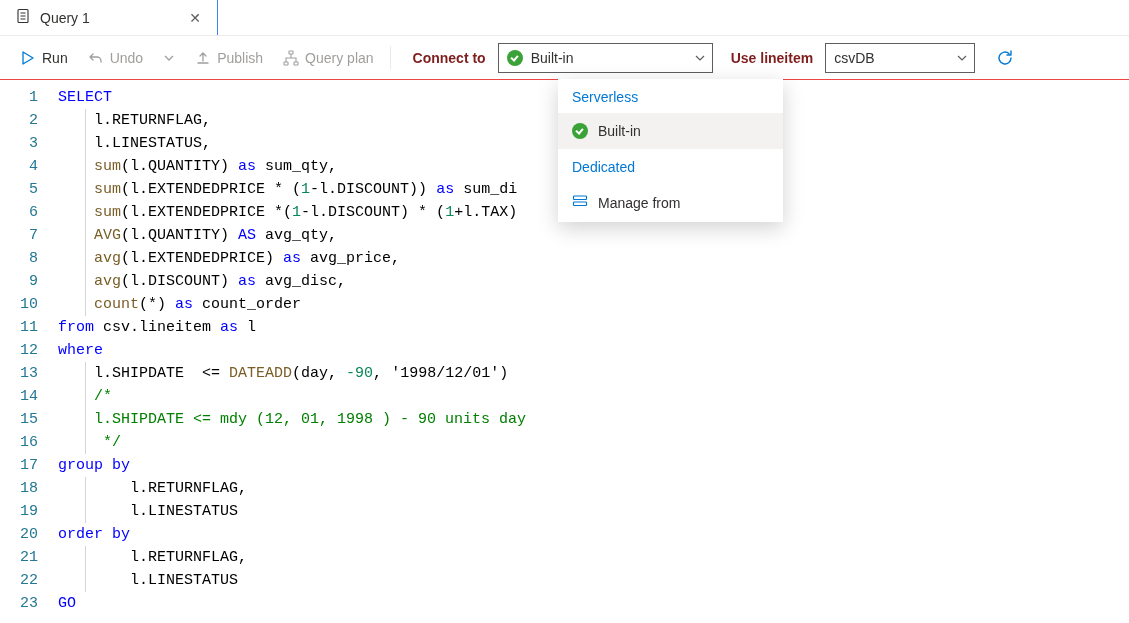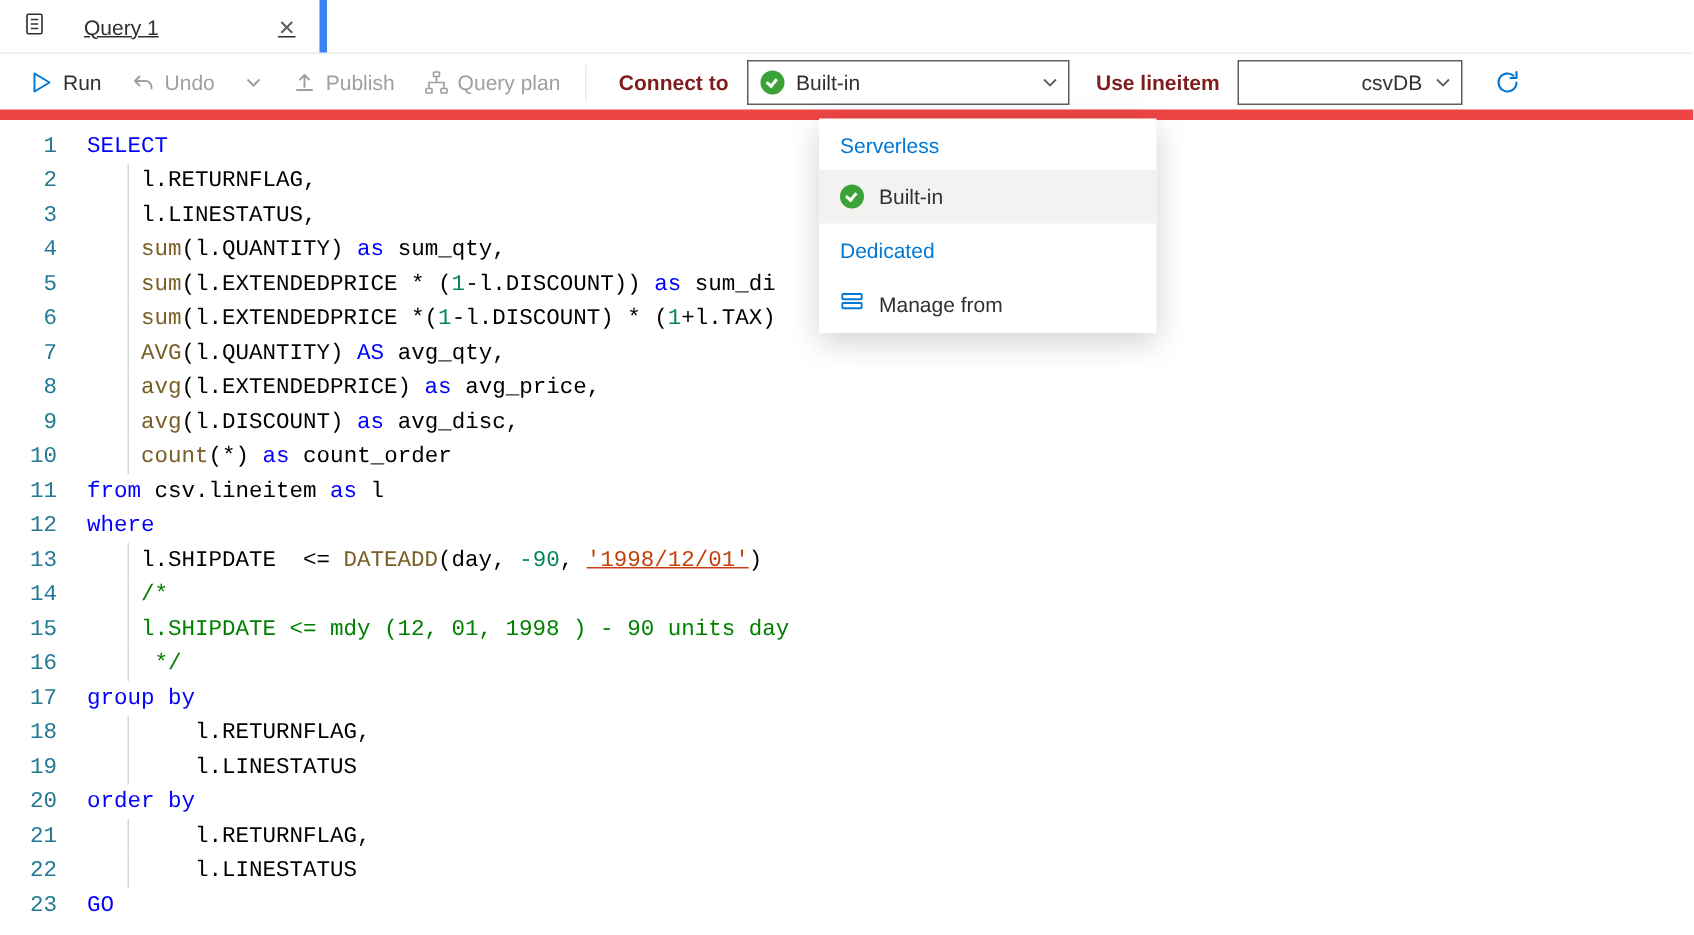--- a/index.html
+++ b/index.html
@@ -17,43 +17,42 @@
   
   .tab-bar {
     display: flex;
     align-items: center;
     height: 36px;
     border-bottom: 1px solid #edebe9;
   }
   .tab {
     display: flex;
     align-items: center;
-    gap: 24px;
+    gap: 8px;
     padding: 0 14px 0 16px;
     height: 100%;
-    border-right: 5px solid #3b82f6;
+    border-right: 1px solid #3b82f6;
     min-width: 218px;
     cursor: pointer;
-    text-decoration: underline;
   }
   .tab .close {
     margin-left: auto;
     font-size: 14px;
     color: #605e5c;
     padding: 2px;
   }
 
   
   .toolbar {
     display: flex;
     align-items: center;
     height: 44px;
     padding: 0 12px;
     gap: 4px;
-    border-bottom: 7px solid #ef4444;
+    border-bottom: 1px solid #ef4444;
   }
   .tb-btn {
     display: inline-flex;
     align-items: center;
     gap: 6px;
     padding: 5px 8px;
     border-radius: 2px;
     cursor: pointer;
     color: #323130;
     white-space: nowrap;
@@ -69,21 +68,21 @@
     align-items: center;
     border: 1px solid #605e5c;
     height: 30px;
     padding: 0 6px 0 8px;
     gap: 8px;
     cursor: pointer;
     background: #fff;
     min-width: 215px;
   }
   .dropdown .dd-text { flex: 1; }
-  .dd-db { min-width: 150px; text-align: right; }
+  .dd-db { min-width: 150px; }
 
   .status-dot {
     display:inline-block; width:16px; height:16px; border-radius:50%;
     background:#3aa237; position:relative; flex-shrink:0;
   }
   .status-dot::after{
     content:""; position:absolute; left:4px; top:5px;
     width:5px; height:3px; border:2px solid #fff; border-top:none; border-right:none;
     transform:rotate(-50deg);
   }
@@ -94,21 +93,21 @@
     margin-left: 10px;
     width:32px; height:32px;
     display:flex; align-items:center; justify-content:center;
     cursor:pointer;
   }
 
   
   .dd-menu {
     position: absolute;
     top: 79px;
-    left: 546px;
+    left: 558px;
     width: 225px;
     background:#fff;
     box-shadow: 0 6px 20px rgba(0,0,0,0.18);
     z-index: 50;
   }
   .dd-group-label {
     padding: 10px 14px 8px;
     color:#0078d4;
     font-size: 14px;
   }
@@ -142,21 +141,21 @@
     width:1px;
     height: 23px;
     vertical-align: top;
     margin-right: -1px;
   }
 
   
   .kw   { color:#0000ff; }
   .fn   { color:#795e26; }
   .num  { color:#098658; }
-  .str  { color:#c2410c;text-decoration:underline; }
+  .str  { color:#000000; }
   .cmt  { color:#008000; }
   .txt  { color:#000; }
 </style>
 </head>
 <body>
 
 <div class="tab-bar">
   <div class="tab">
     <span>
       <svg width="16" height="16" viewBox="0 0 16 16">

